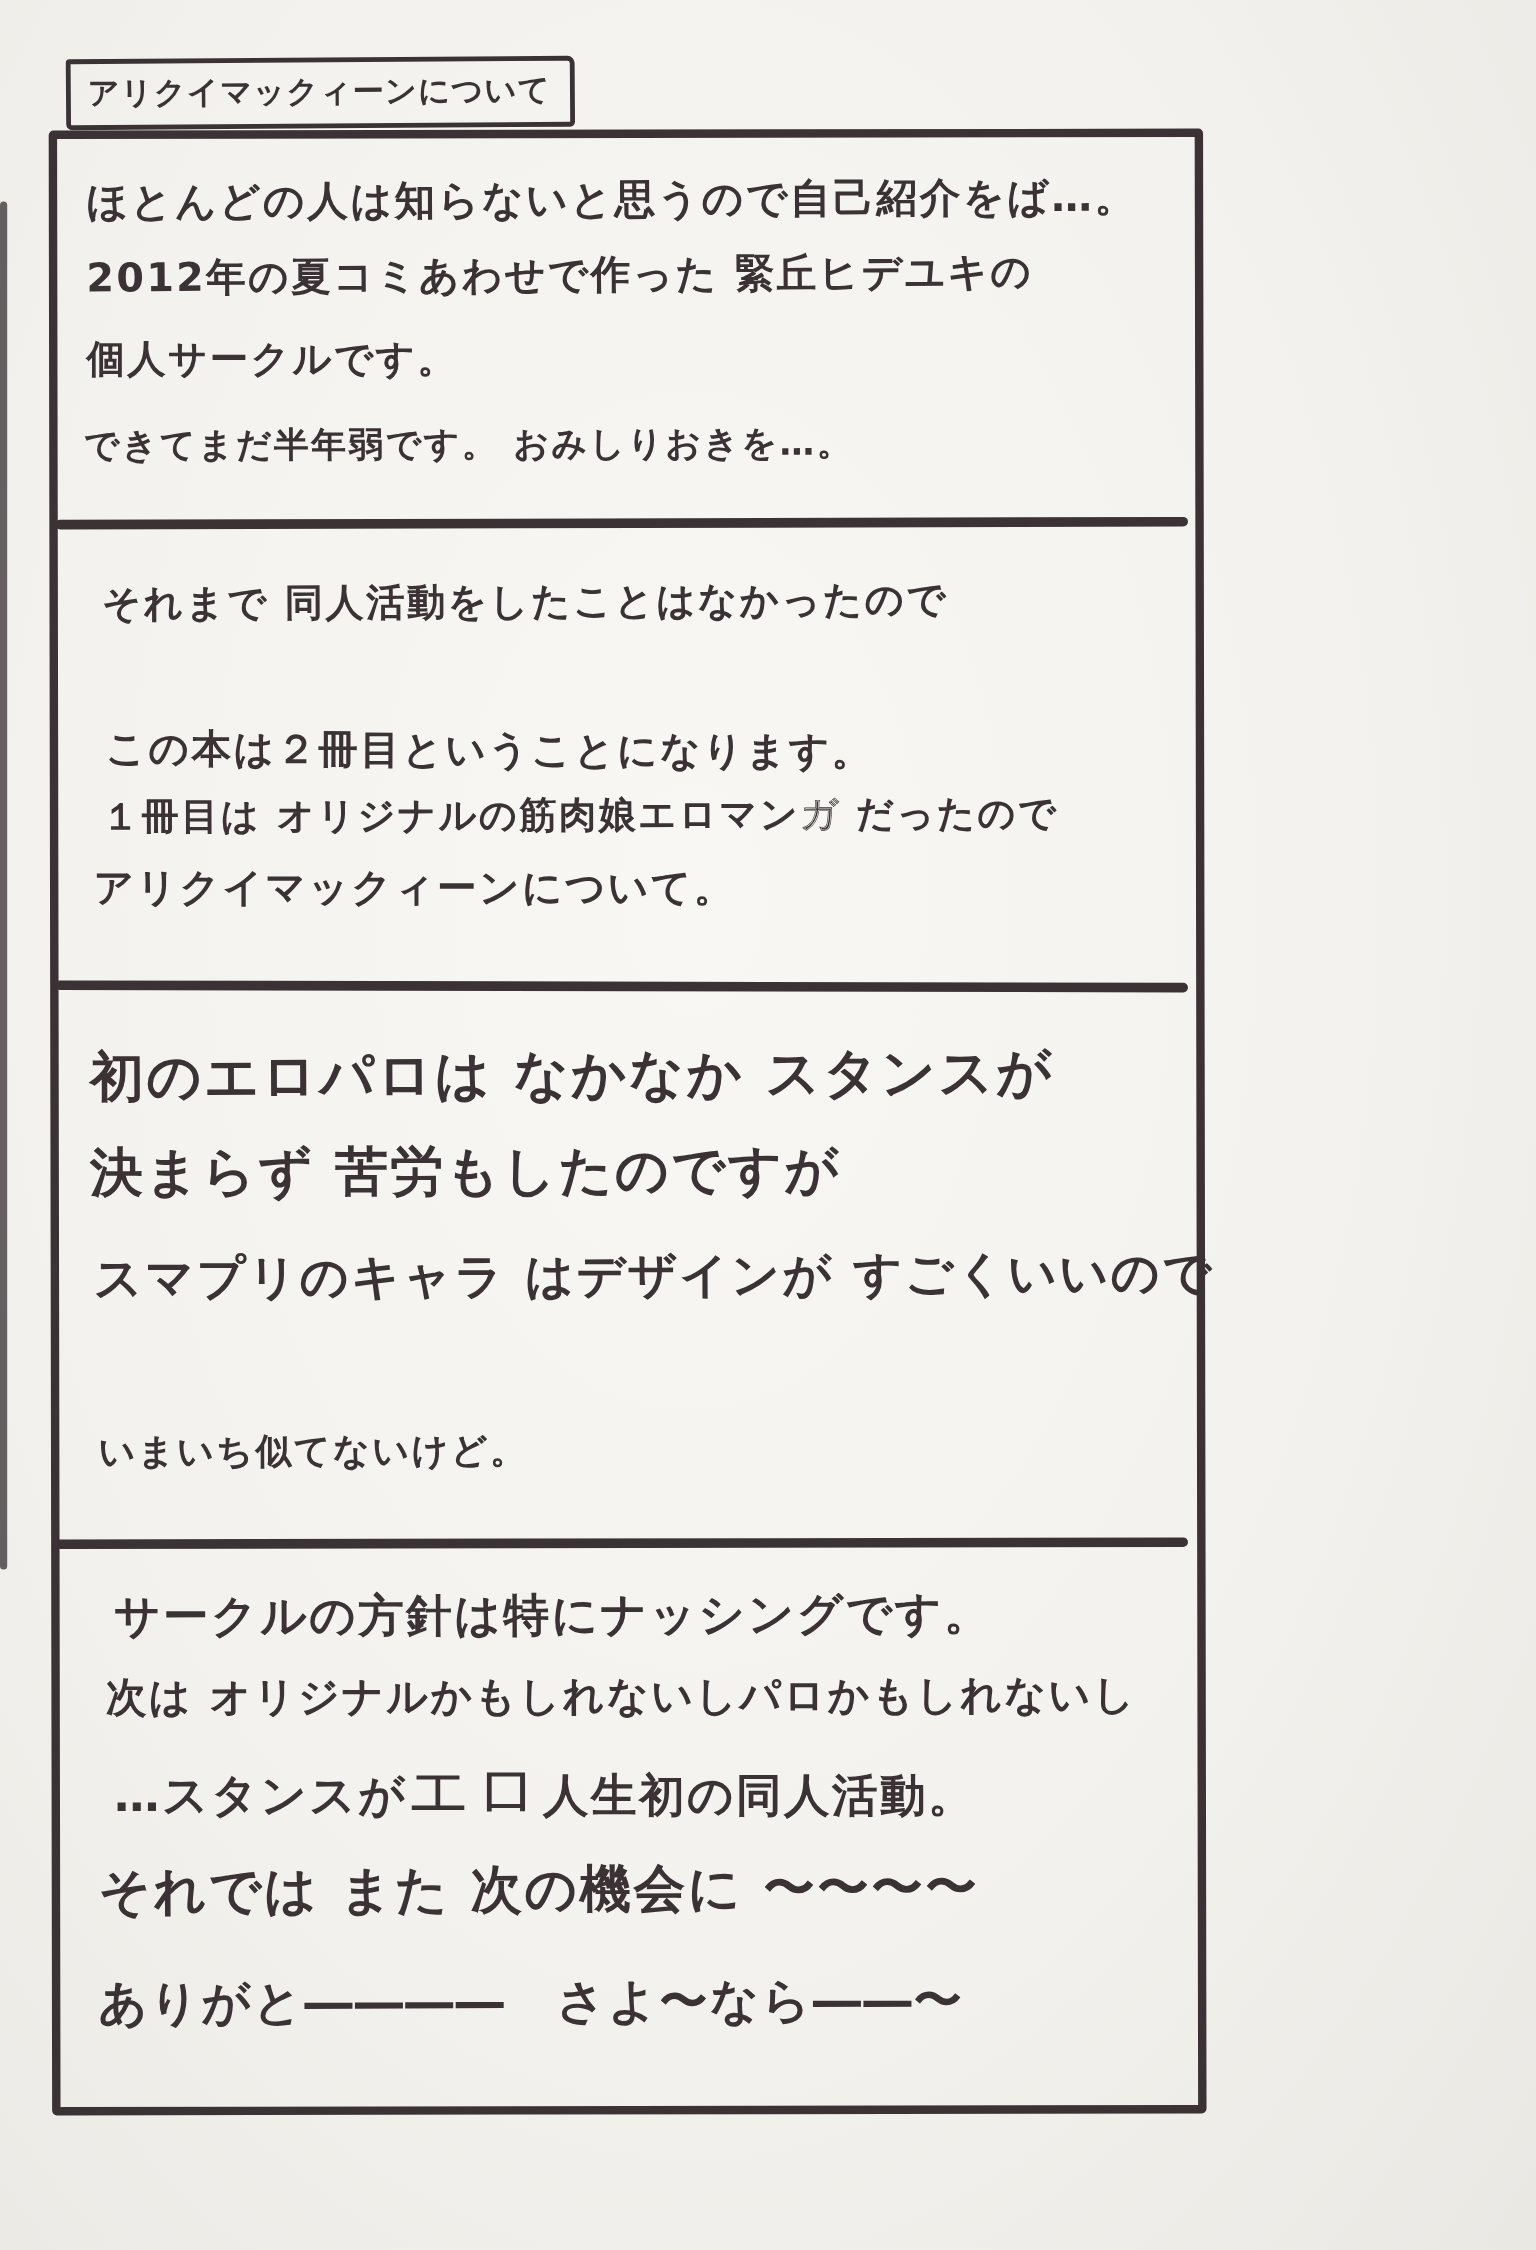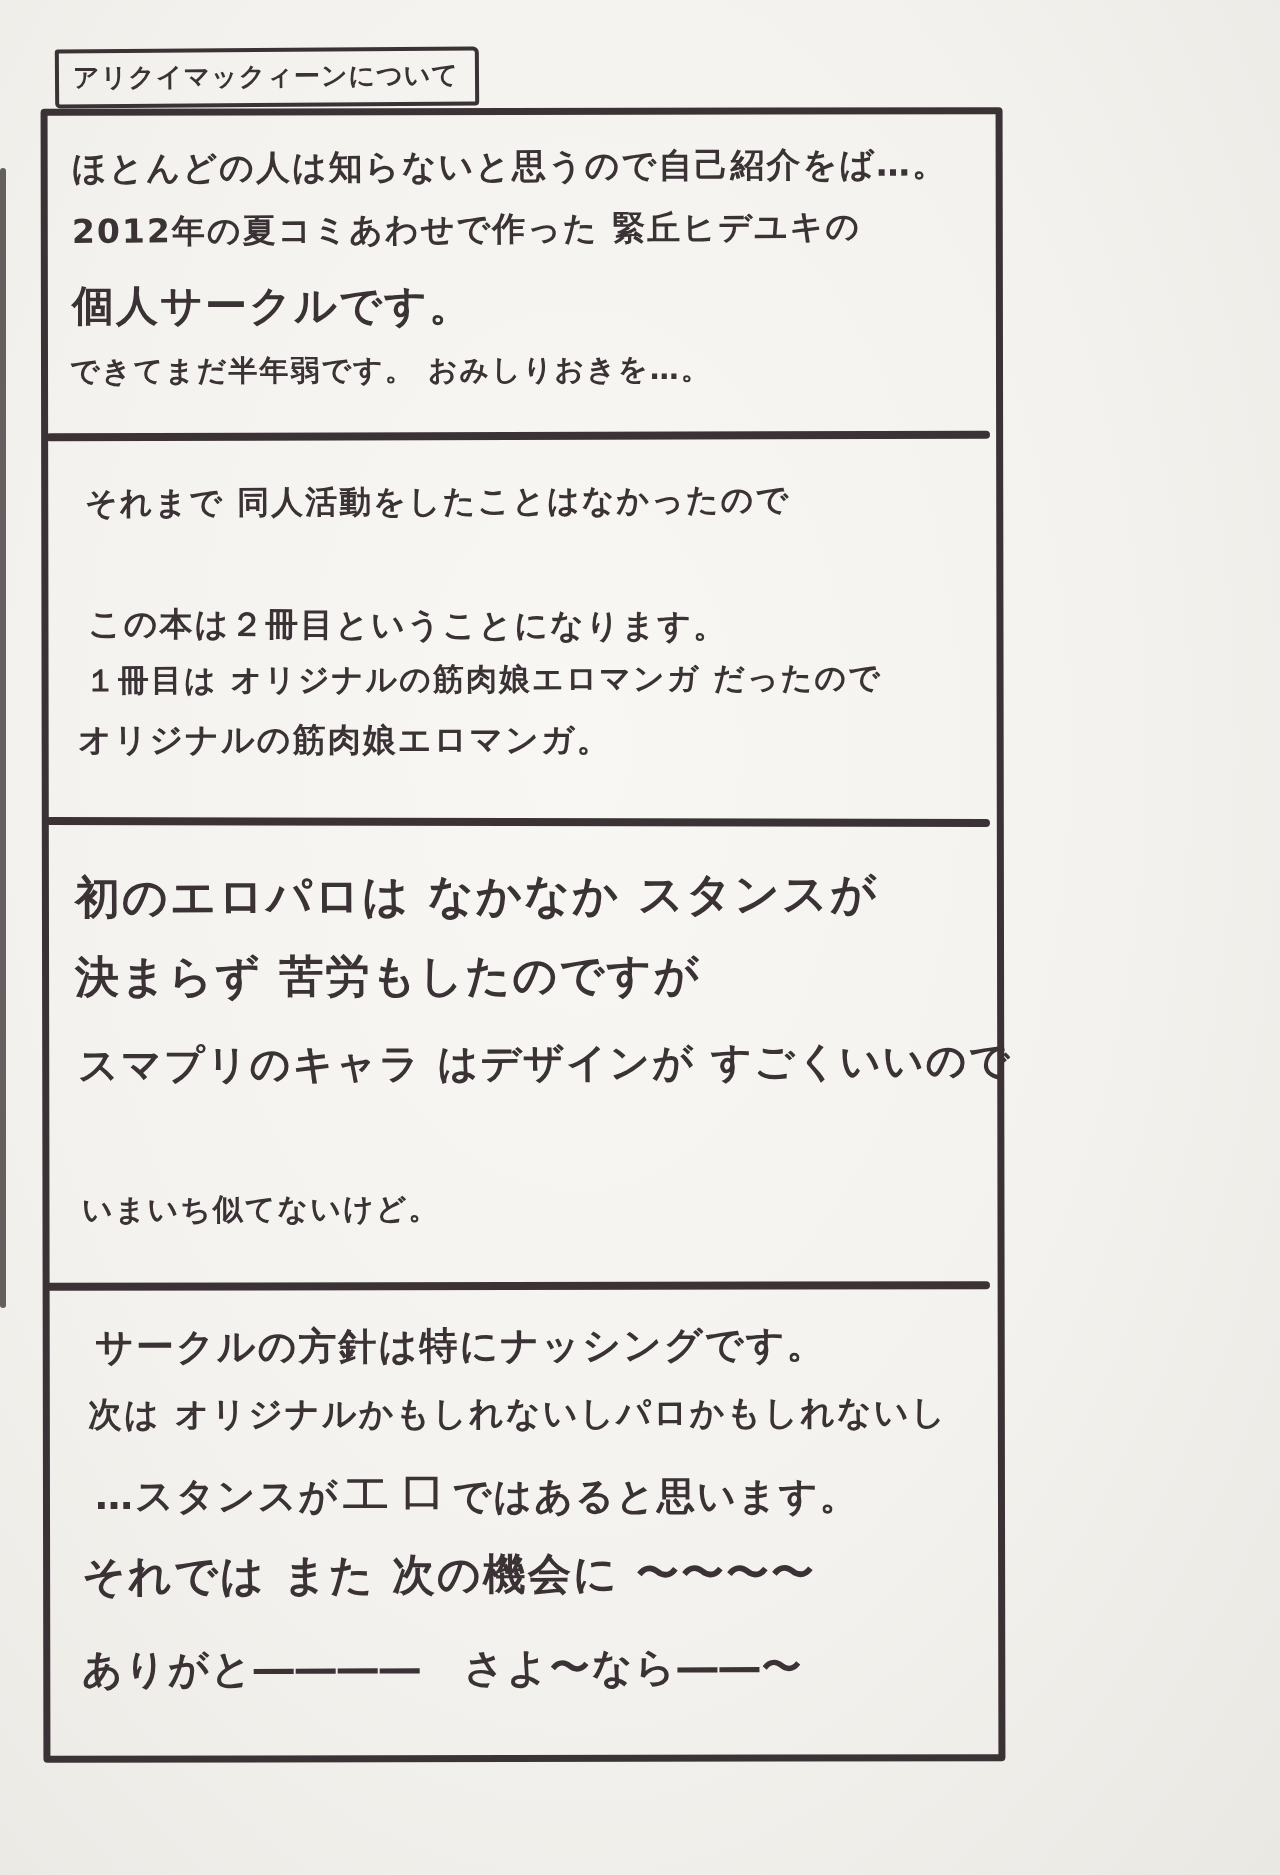--- a/index.html
+++ b/index.html
@@ -65,34 +65,34 @@
     <span>アリクイマックィーンについて</span>
   </div>
 
   <div class="main-box"></div>
   <div class="divider d1"></div>
   <div class="divider d2"></div>
   <div class="divider d3"></div>
 
   <div class="line" style="left:72px;top:146px;font-size:34px;transform:rotate(-0.3deg);">ほとんどの人は知らないと思うので自己紹介をば…。</div>
   <div class="line" style="left:72px;top:210px;font-size:33px;transform:rotate(-0.4deg);">2012年の夏コミあわせで作った 緊丘ヒデユキの</div>
-  <div class="line" style="left:72px;top:278px;font-size:42px;">個人サークルです。</div>
+  <div class="line" style="left:72px;top:278px;font-size:32px;">個人サークルです。</div>
   <div class="line" style="left:70px;top:352px;font-size:29px;transform:rotate(-0.2deg);">できてまだ半年弱です。 おみしりおきを…。</div>
 
   <div class="line" style="left:85px;top:482px;font-size:32px;transform:rotate(-0.3deg);">それまで 同人活動をしたことはなかったので</div>
   <div class="line" style="left:88px;top:602px;font-size:33px;transform:rotate(0.2deg);">この本は２冊目ということになります。</div>
   <div class="line" style="left:85px;top:660px;font-size:31px;transform:rotate(-0.2deg);">１冊目は オリジナルの筋肉娘エロマンガ だったので</div>
-  <div class="line" style="left:78px;top:718px;font-size:33px;">オリジナルの筋肉娘エロマンガ。</div>
+  <div class="line" style="left:78px;top:718px;font-size:33px;">アリクイマックィーンについて。</div>
 
   <div class="line" style="left:75px;top:868px;font-size:45px;transform:rotate(-0.3deg);">初のエロパロは なかなか スタンスが</div>
   <div class="line" style="left:75px;top:948px;font-size:44px;transform:rotate(-0.2deg);">決まらず 苦労もしたのですが</div>
   <div class="line" style="left:78px;top:1038px;font-size:40px;transform:rotate(-0.3deg);">スマプリのキャラ はデザインが すごくいいので</div>
   <div class="line" style="left:82px;top:1190px;font-size:30px;transform:rotate(-0.2deg);">いまいち似てないけど。</div>
 
   <div class="line" style="left:95px;top:1322px;font-size:38px;transform:rotate(-0.2deg);">サークルの方針は特にナッシングです。</div>
   <div class="line" style="left:88px;top:1392px;font-size:34px;transform:rotate(-0.15deg);">次は オリジナルかもしれないしパロかもしれないし</div>
   <div class="line" style="left:95px;top:1458px;font-size:38px;">
-    <span>…スタンスが</span><span class="em-big">エロ</span><span>ではあると思います。</span>
+    <span>…スタンスが</span><span class="em-big">エロ</span><span>人生初の同人活動。</span>
   </div>
   <div class="line" style="left:82px;top:1548px;font-size:43px;transform:rotate(-0.3deg);">それでは また 次の機会に 〜〜〜〜</div>
   <div class="line" style="left:82px;top:1642px;font-size:40px;transform:rotate(-0.2deg);">ありがと――――　さよ〜なら――〜</div>
 
 </div>
 
 </body></html>

